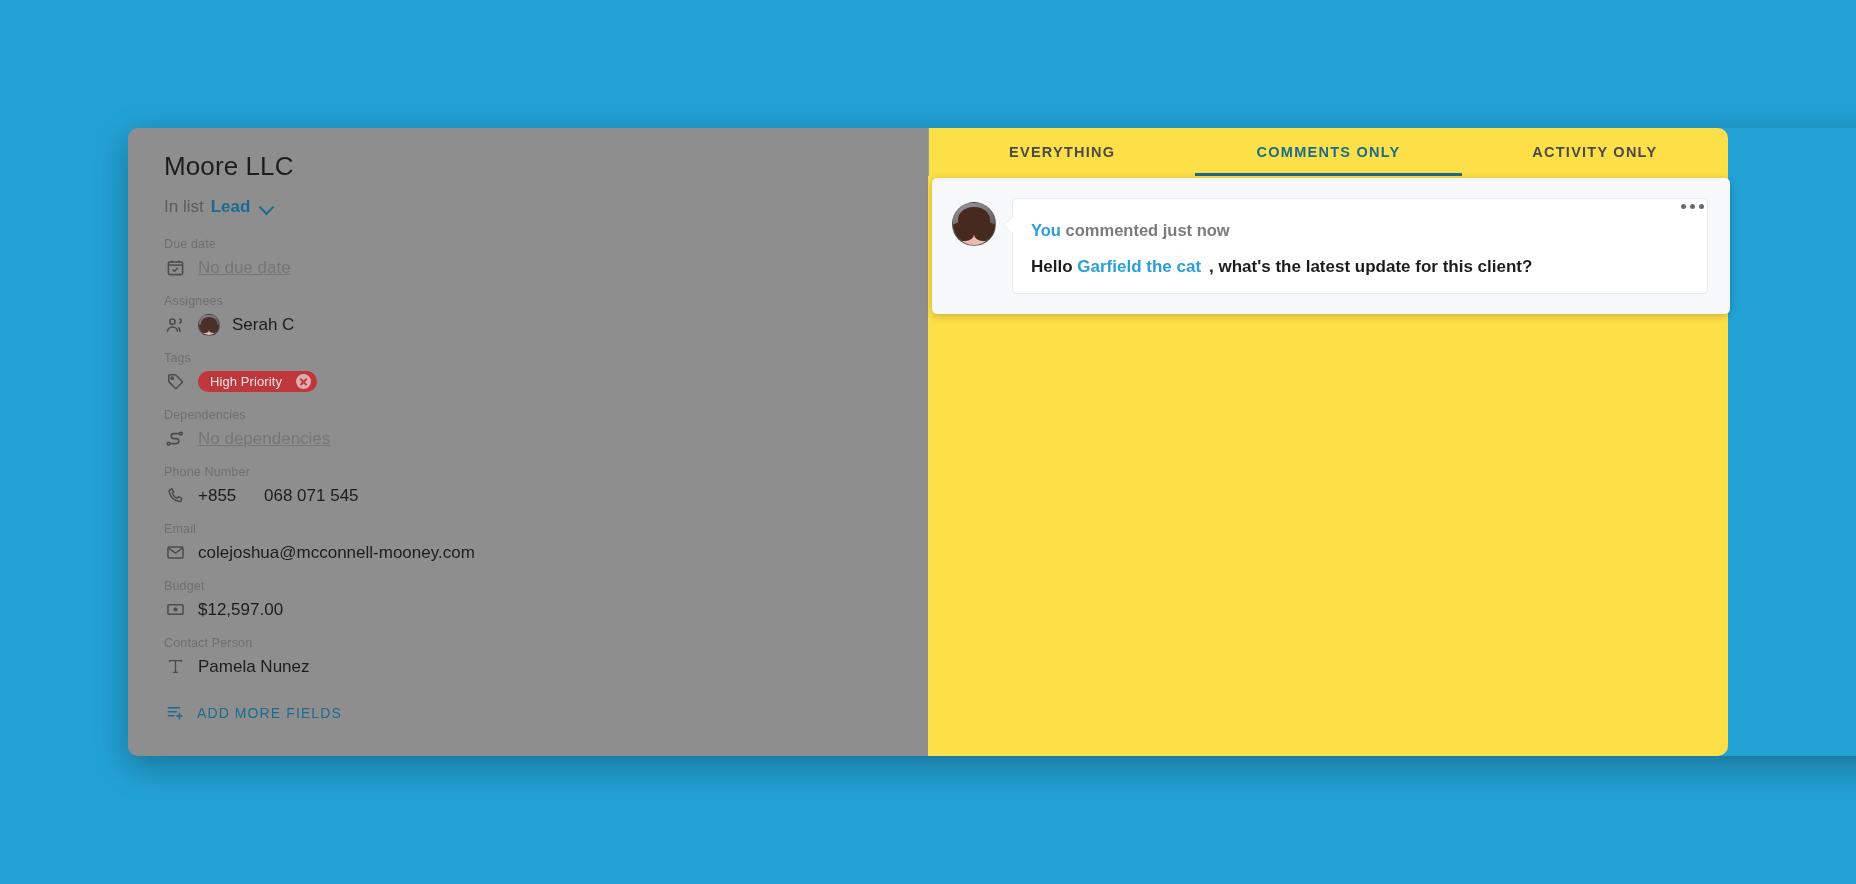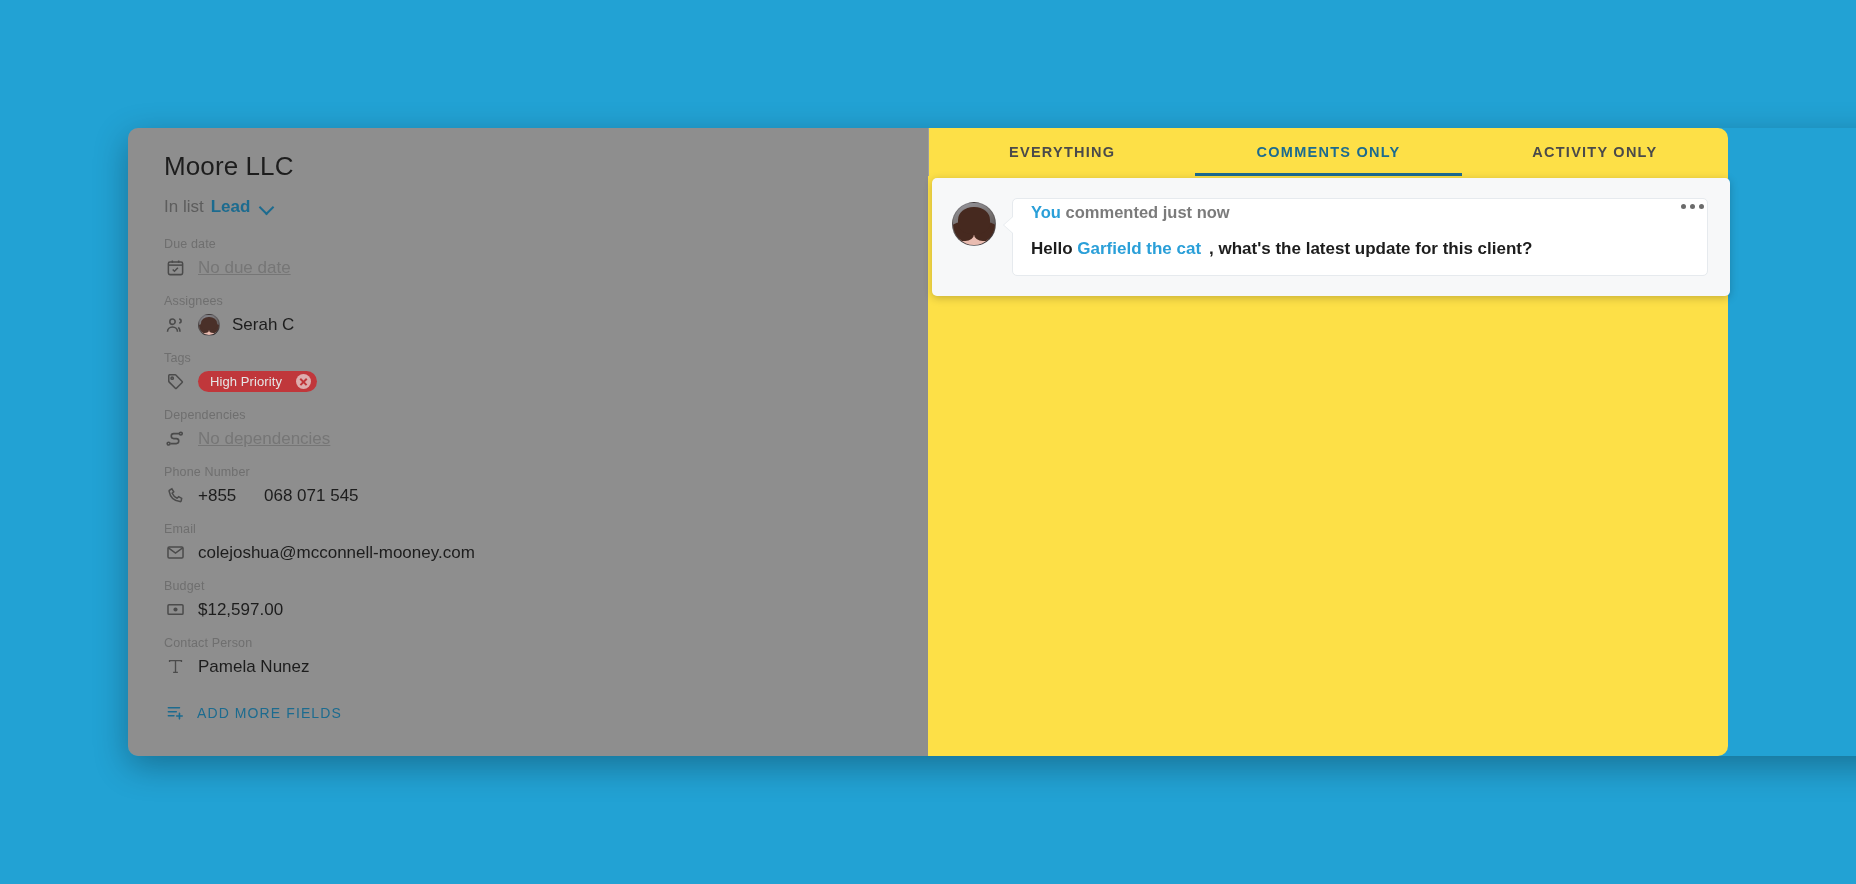--- a/index.html
+++ b/index.html
@@ -269,21 +269,21 @@
     transform: translate(-50%,0);
     box-shadow: -12px 11px 0 -4px #46291f, 12px 11px 0 -4px #46291f;
   }
 
   #bubble {
     flex: 1 1 auto;
     margin-left: 16px;
     background: #ffffff;
     border: 1px solid #e6eaee;
     border-radius: 5px;
-    padding: 4px 18px 16px 18px;
+    padding: 22px 18px 16px 18px;
     position: relative;
     box-sizing: border-box;
   }
   #bubble::before {
     content: "";
     position: absolute;
     left: -9px; top: 18px;
     width: 0; height: 0;
     border-top: 8px solid transparent;
     border-bottom: 8px solid transparent;

